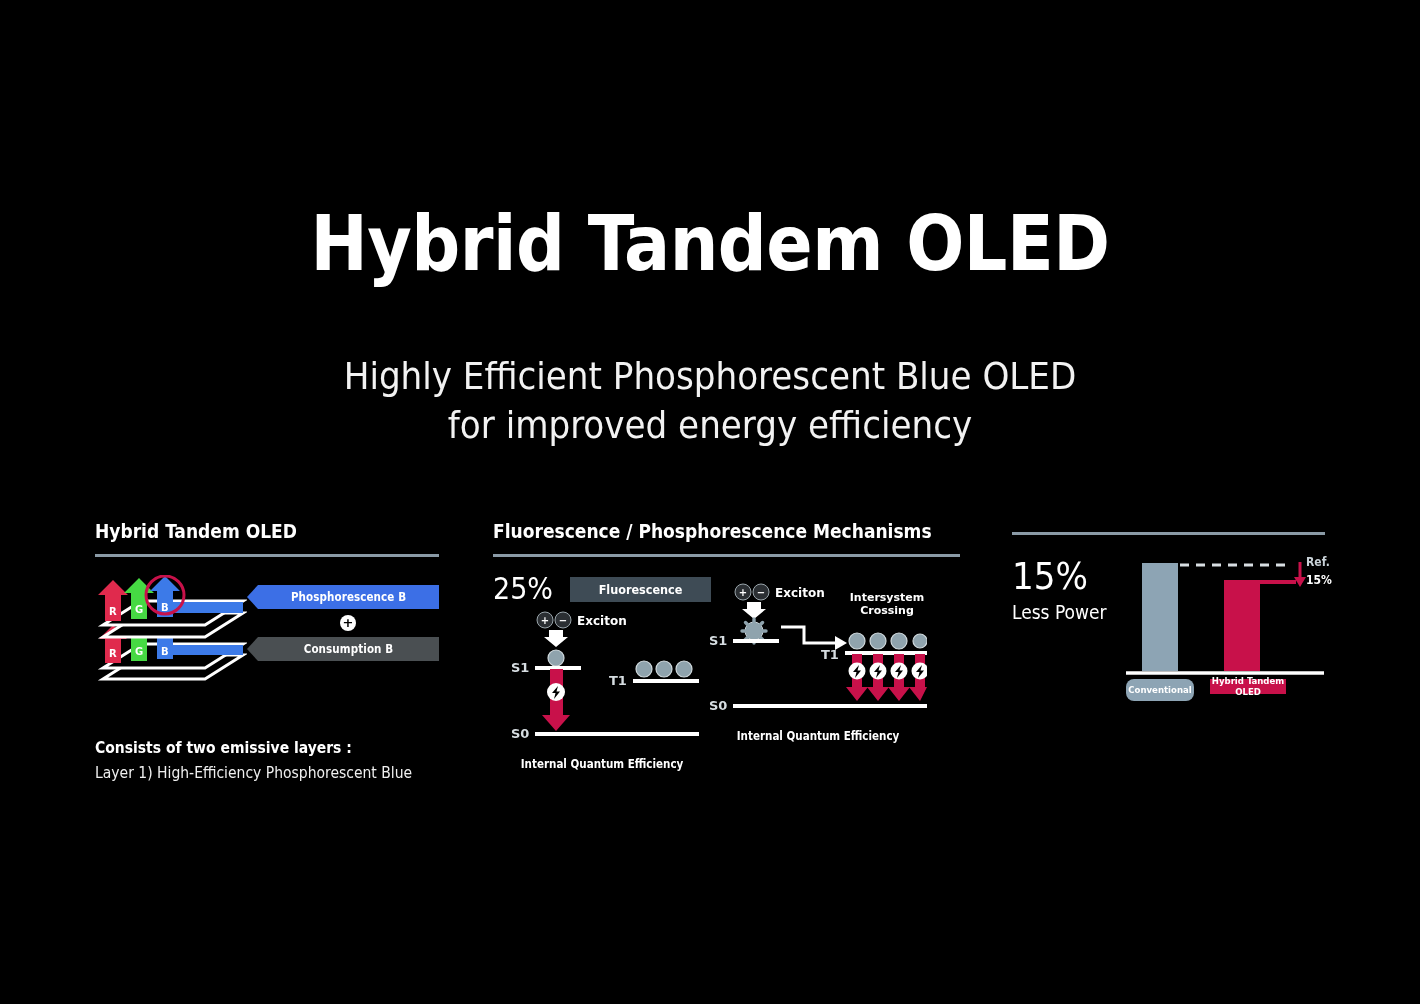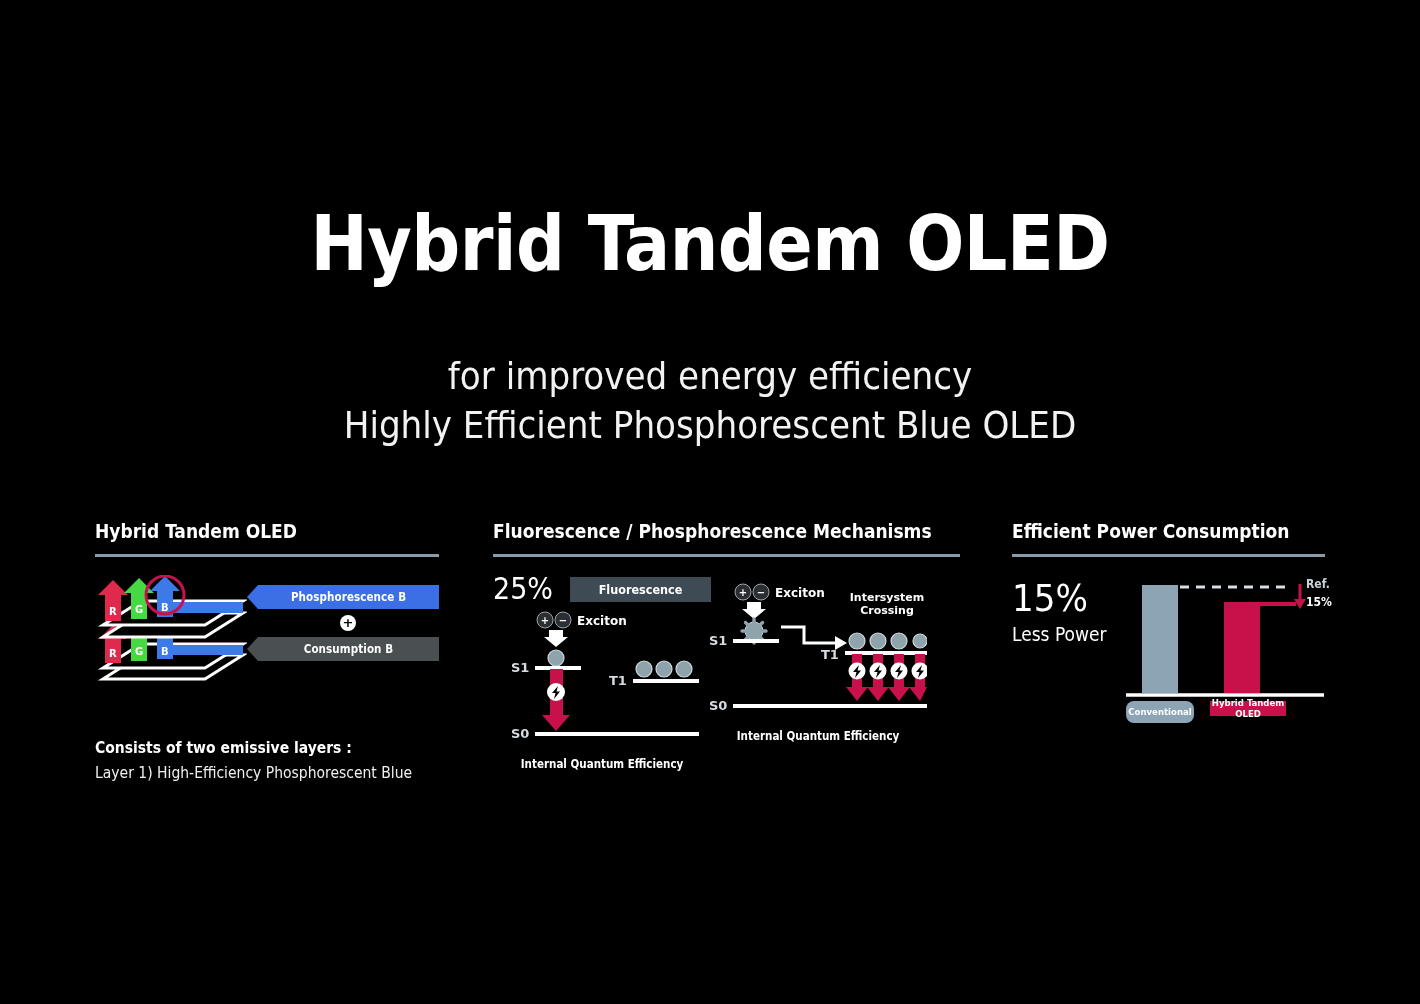--- a/index.html
+++ b/index.html
@@ -108,22 +108,22 @@
   }
   .ref-pct{ color:#ffffff; }
 </style>
 </head>
 <body>
 
 <div class="title-wrap">
   <div class="main-title">Hybrid Tandem OLED</div>
 </div>
 <div class="sub-wrap">
+  <div class="subtitle-line">Highly Efficient Phosphorescent Blue OLED</div>
   <div class="subtitle-line">for improved energy efficiency</div>
-  <div class="subtitle-line">Highly Efficient Phosphorescent Blue OLED</div>
 </div>
 
 <div class="panel" id="panel-left">
   <div class="panel-head">Hybrid Tandem OLED</div>
   <div class="panel-rule"></div>
 
   <div class="stack-area">
     <svg width="152" height="118" viewBox="0 0 152 118">
 
       <polygon points="8,104 46,80 148,80 110,104" fill="#000" stroke="#ffffff" stroke-width="3"></polygon>
@@ -274,21 +274,20 @@
 
         <line x1="24" y1="123" x2="218" y2="123" stroke="#ffffff" stroke-width="4"></line>
         <text x="0" y="127" font-family="DejaVu Sans, sans-serif" font-size="13" font-weight="bold" fill="#d6dde1">S0</text>
       </svg>
       <div class="iqe-caption">Internal Quantum Efficiency</div>
     </div>
   </div>
 </div>
 
 <div class="panel" id="panel-right">
-  <div class="panel-head">Efficient Power Consumption</div>
   <div class="panel-rule"></div>
 
   <div class="power-row">
     <div class="power-stat">
       <div class="big-pct">15%</div>
       <div class="less-power">Less Power</div>
     </div>
 
     <div class="chart-holder">
       <svg width="200" height="130" viewBox="0 0 200 130">

